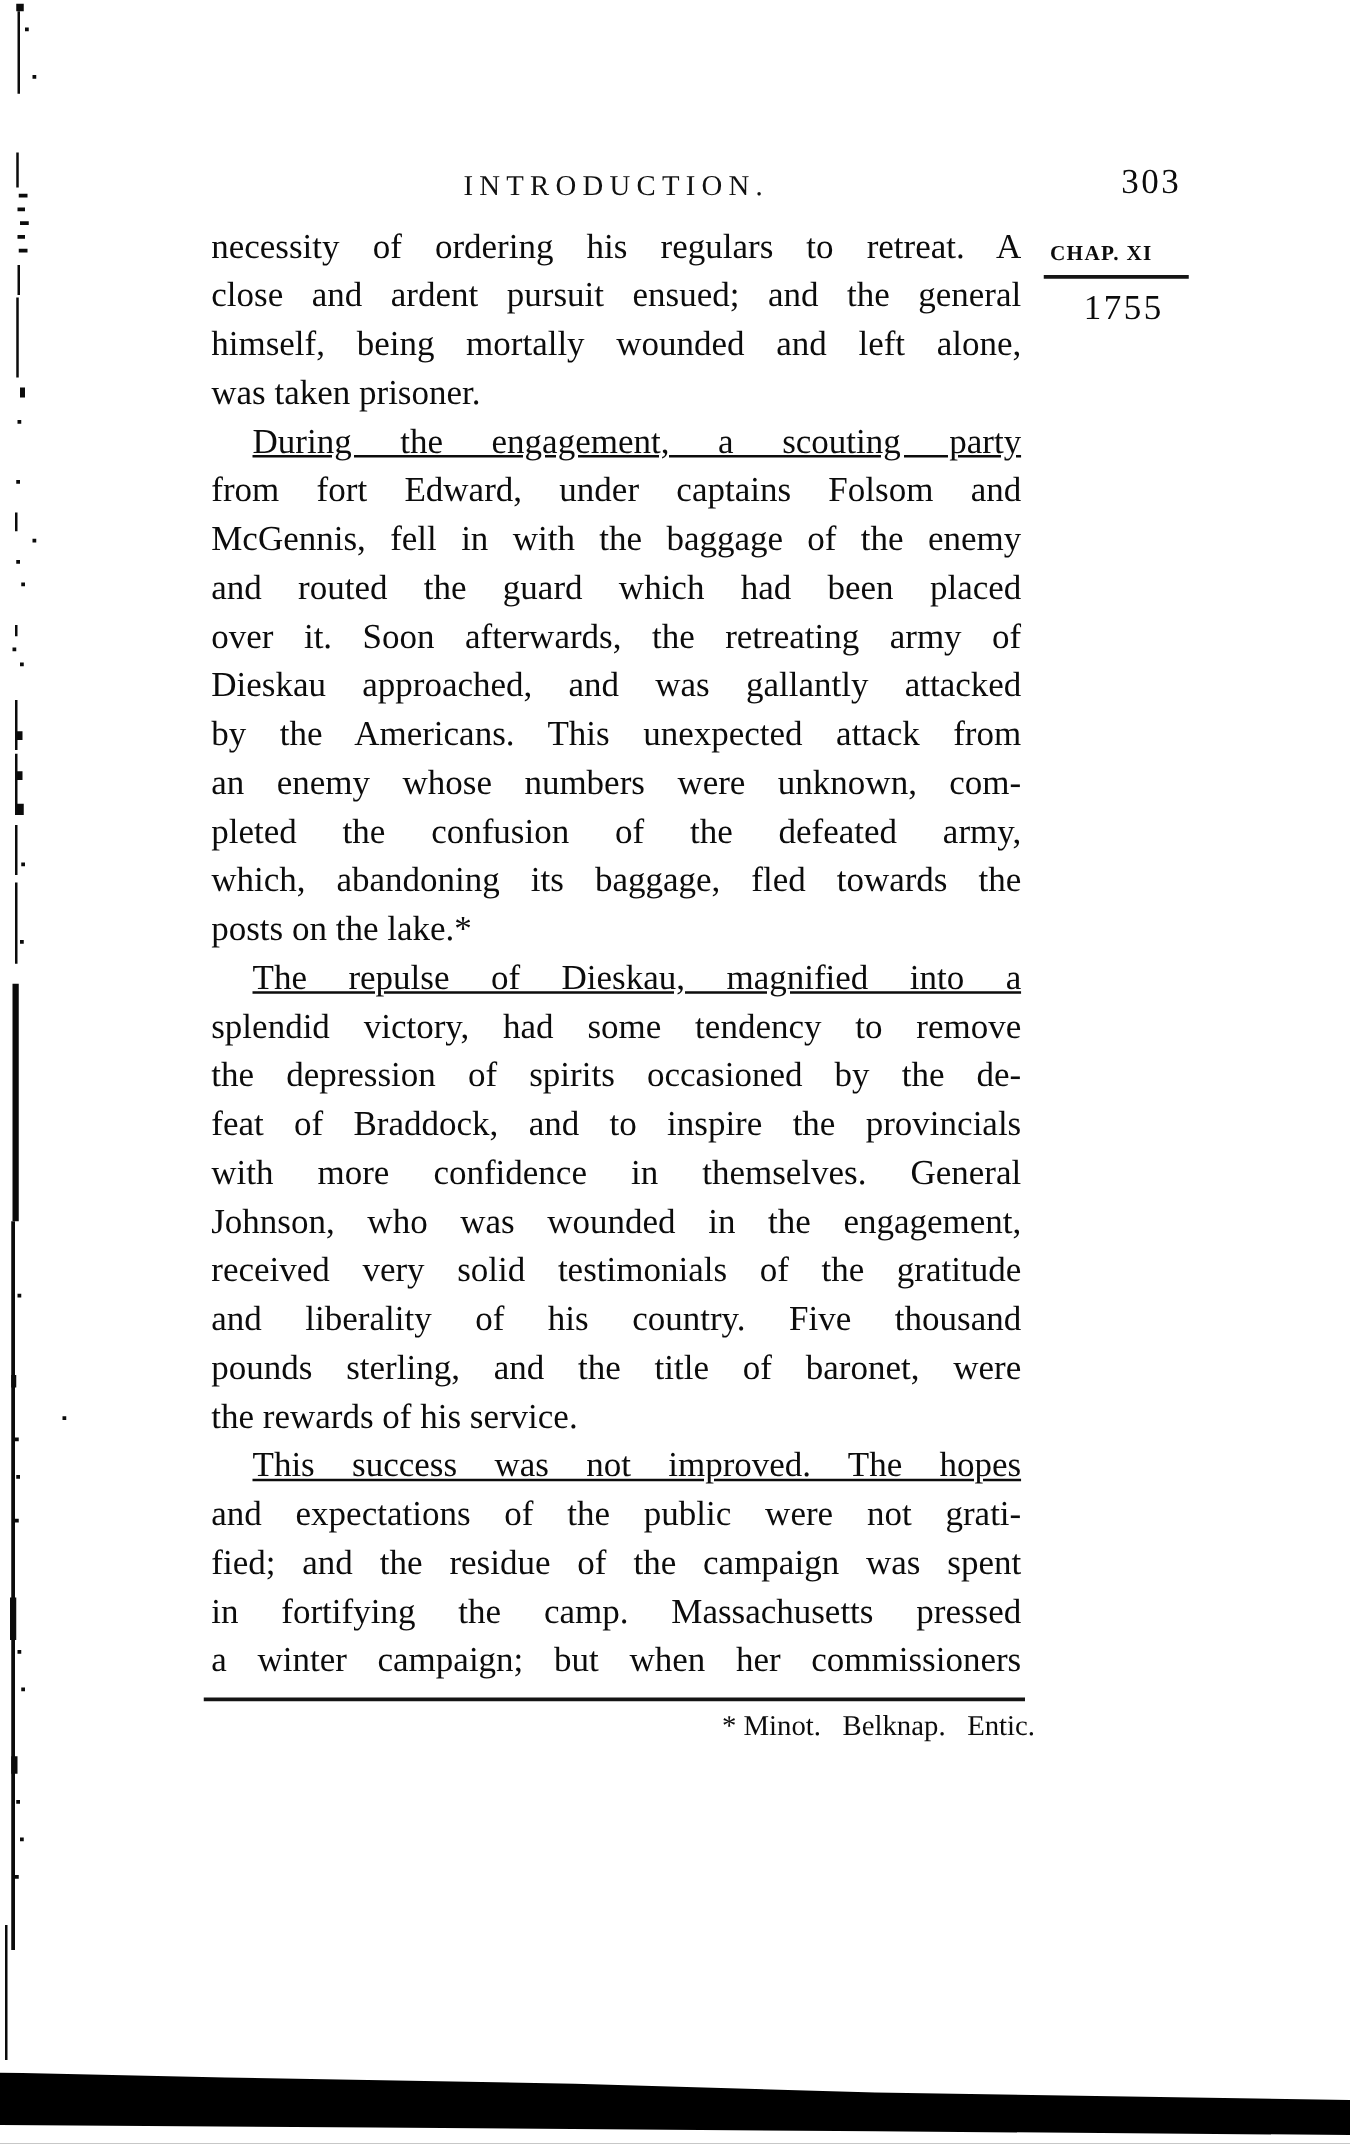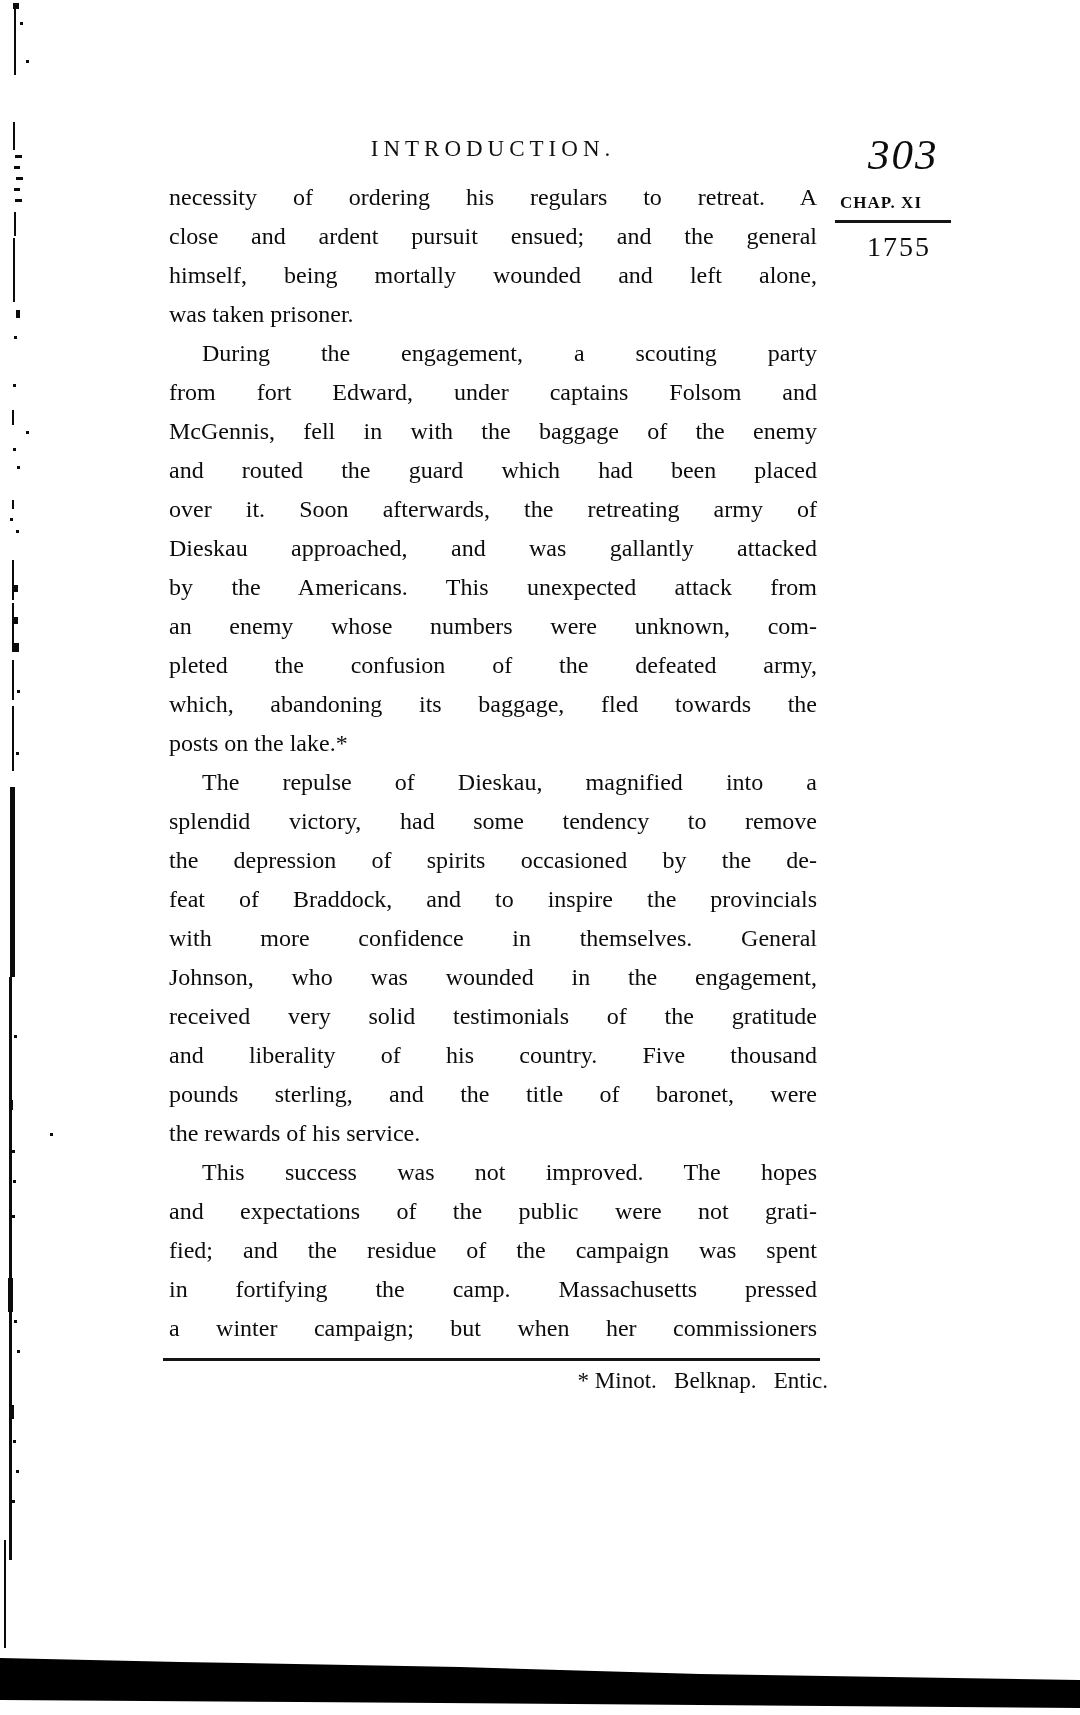--- a/index.html
+++ b/index.html
@@ -13,49 +13,49 @@
     overflow:hidden;
     padding-left:44px;
   }
   .running-header {
     position:absolute; left:169px; top:136px; width:648px;
     text-align:center;
     font-size:23px; letter-spacing:5px;
     color:#111;
   }
   .page-number {
-    position:absolute; left:868px; top:130px;
-    font-size:43px; letter-spacing:2px;font-style:italic;
+    position:absolute; left:897px; top:130px;
+    font-size:28px; letter-spacing:2px;
   }
   .margin-chapter {
     position:absolute; left:840px; top:193px;
     font-size:17px; letter-spacing:1px;
     white-space:nowrap;
     font-weight:bold;
   }
   .margin-rule {
     position:absolute; left:835px; top:220px;
     width:116px; height:3px; background:#151515;
   }
   .margin-year {
     position:absolute; left:867px; top:231px;
     font-size:28px; letter-spacing:2px;
   }
   .body-text {
     position:absolute; left:169px; top:178px; width:648px;
   }
   .line {
-    font-size:24px;
+    font-size:28px;
     line-height:39px;
     height:39px;
     text-align:justify;
     text-align-last:justify;
     overflow:hidden;
   }
-  .line.indent { padding-left:33px; }
+  .line.indent { padding-left:33px;text-decoration:underline; }
   .line.end { text-align:center; text-align-last:left; }
   .footnote-rule {
     position:absolute; left:163px; top:1358px;
     width:657px; height:3px; background:#141414;
   }
   .footnote {
     position:absolute; left:180px; top:1368px; width:648px;
     text-align:right;
     font-size:23px;
     white-space:pre;

